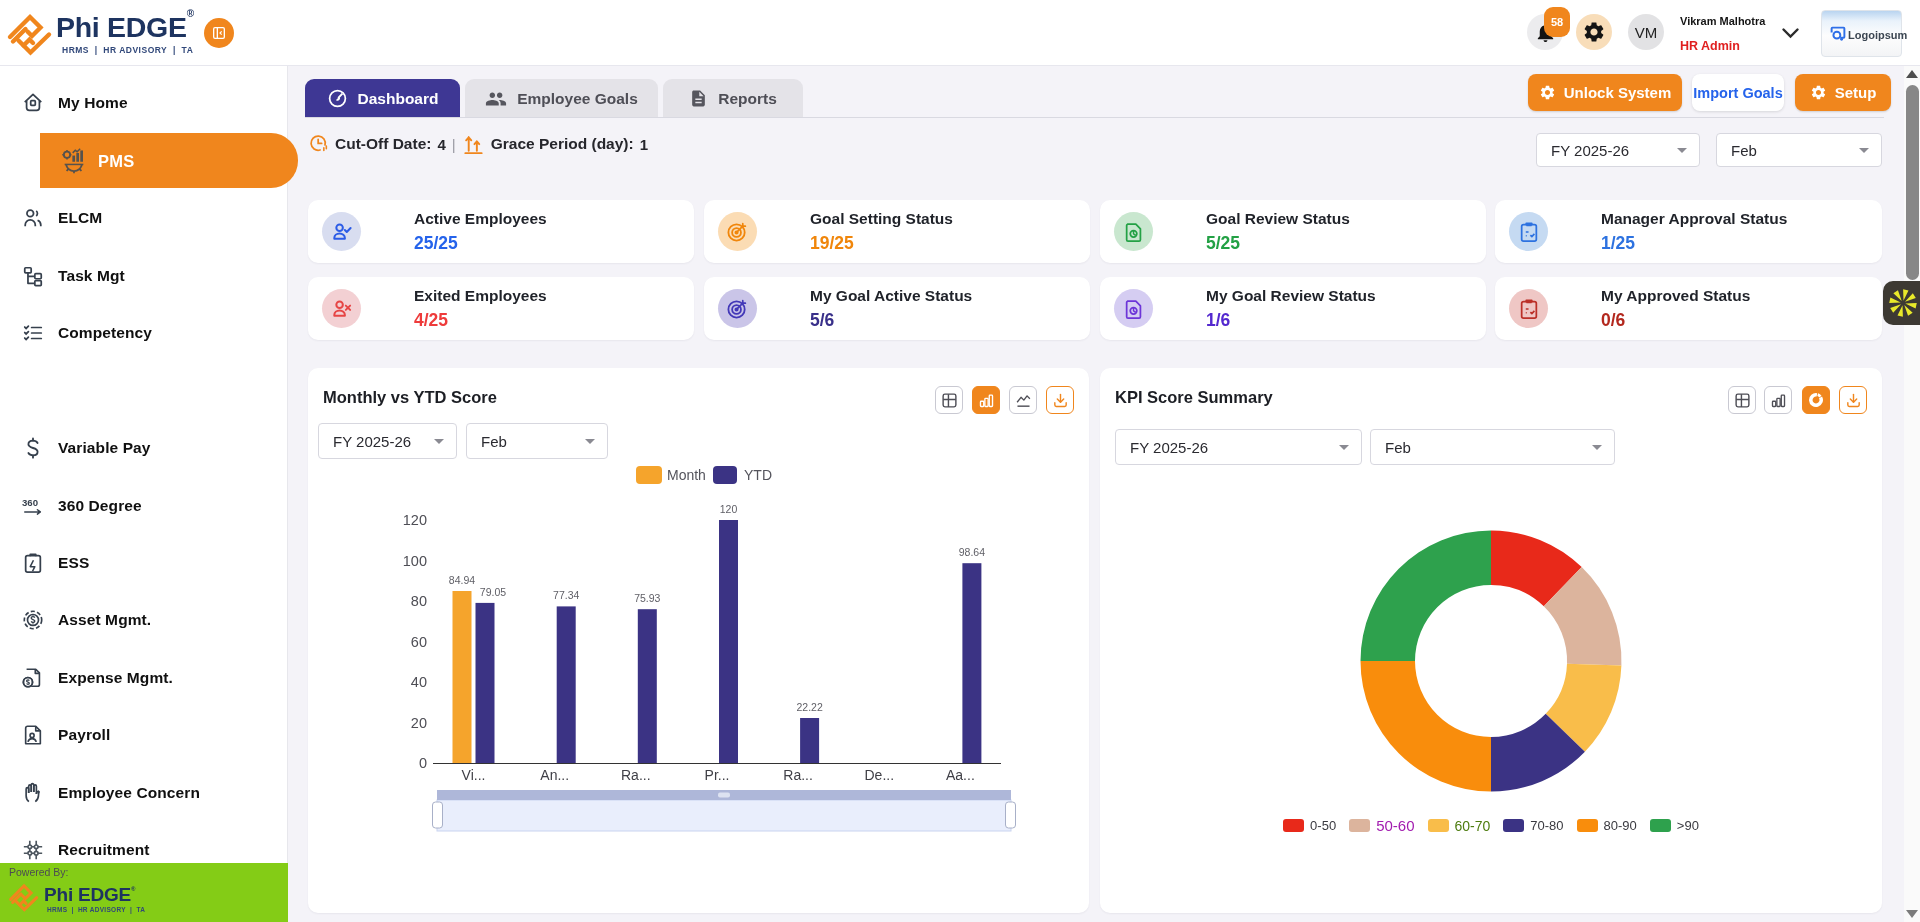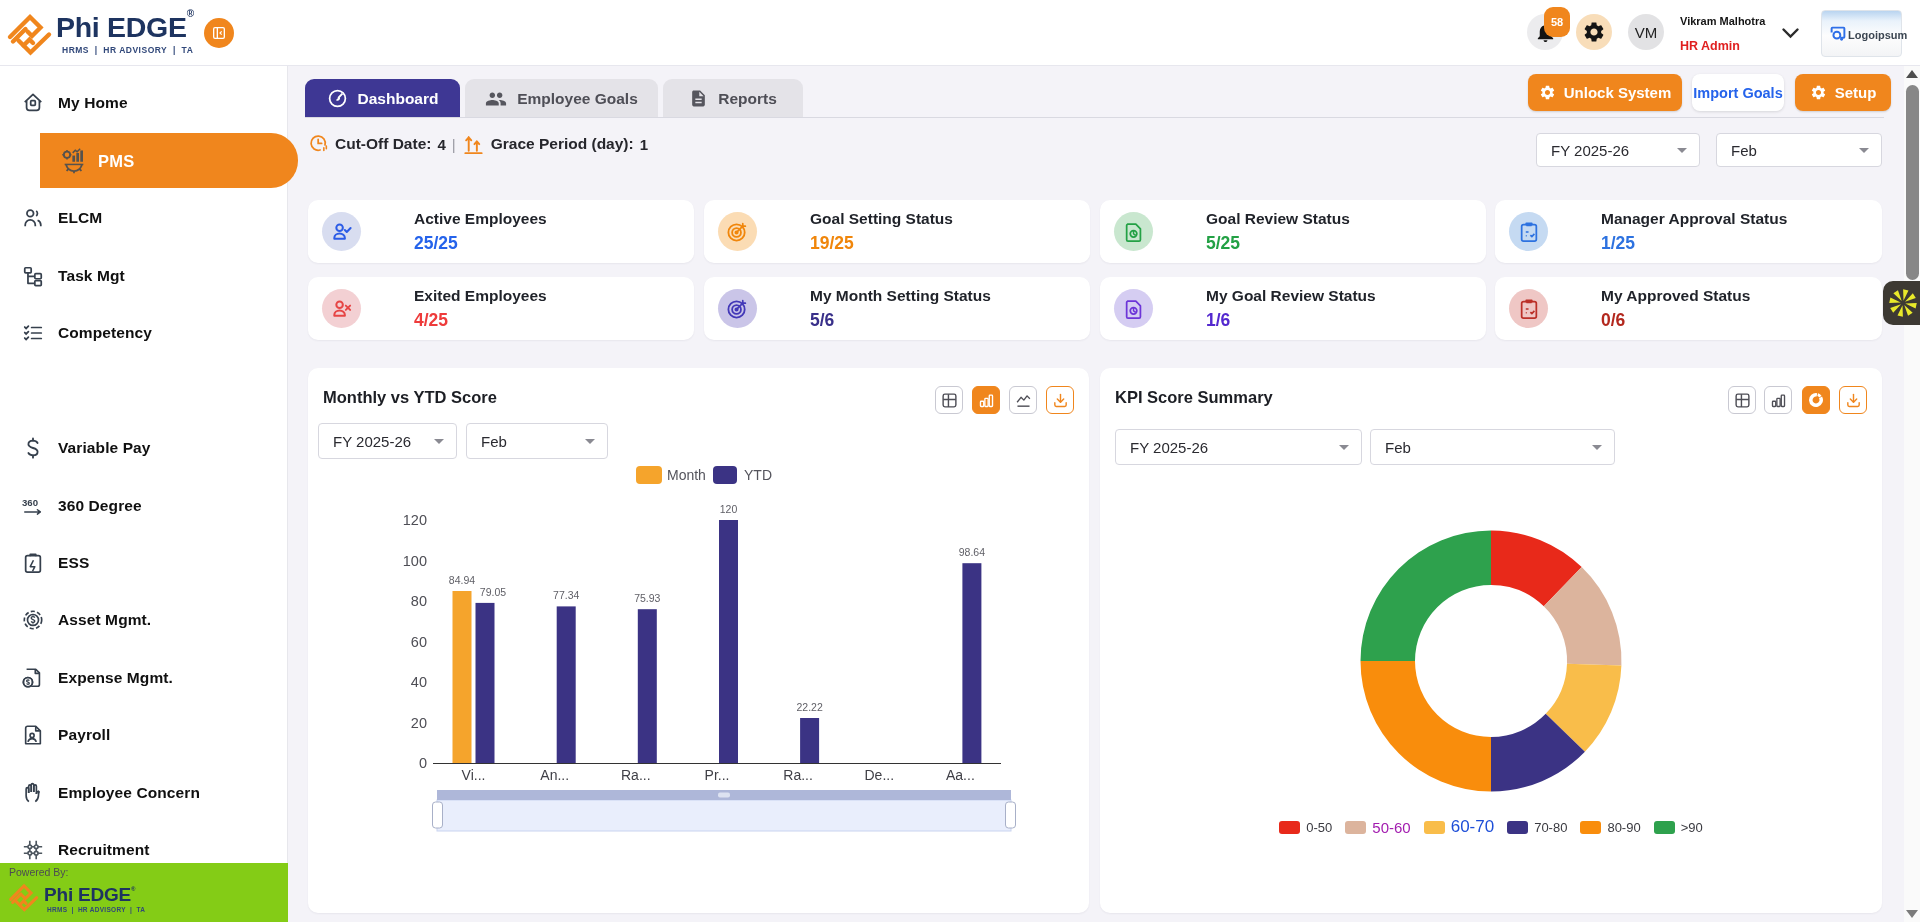--- a/index.html
+++ b/index.html
@@ -340,21 +340,21 @@
   </div>
   <div class="card scard" style="left:415px;top:211px;width:386px;">
     <div class="scirc" style="background:#cac5e8;">
         <svg width="23" height="23" viewBox="0 0 24 24" fill="none" stroke="#4338b8" stroke-width="1.9" stroke-linecap="round">
           <circle cx="11" cy="13" r="8.5"></circle>
           <circle cx="11" cy="13" r="4.6"></circle>
           <circle cx="11" cy="13" r="1.2" fill="#4338b8"></circle>
           <path d="M11 13 L17.5 6.5 M17.5 6.5 V3.8 M17.5 6.5 H20.2" stroke-width="1.8"></path>
         </svg>
       </div>
-    <div class="stitle">My Month Setting Status</div>
+    <div class="stitle">My Goal Active Status</div>
     <div class="sval" style="color:#39308a;">5/6</div>
   </div>
   <div class="card scard" style="left:811px;top:211px;width:386px;">
     <div class="scirc" style="background:#d5cdf2;">
         <svg width="22" height="22" viewBox="0 0 24 24" fill="none" stroke="#6d35d8" stroke-width="1.9" stroke-linejoin="round">
           <path d="M5 3.5 h9 l5 5 V20.5 a1.5 1.5 0 0 1 -1.5 1.5 h-12 a1.5 1.5 0 0 1 -1.5 -1.5 V5 a1.5 1.5 0 0 1 1.5-1.5 Z"></path>
           <circle cx="11.5" cy="14" r="3.6"></circle>
           <path d="M11.5 10.4 V14 l2.4 1.6" stroke-width="1.6"></path>
         </svg>
       </div>
@@ -501,21 +501,21 @@
       <span class="ff" style="gap:6px;">
           <span style="width:21px;height:13px;border-radius:3px;background:#e8291a;display:inline-block;"></span>
           <span style="font-size:13px;color:#3a3a40;">0-50</span>
         </span>
       <span class="ff" style="gap:6px;">
           <span style="width:21px;height:13px;border-radius:3px;background:#dcb49d;display:inline-block;"></span>
           <span style="font-size:15px;color:#a21caf;">50-60</span>
         </span>
       <span class="ff" style="gap:6px;">
           <span style="width:21px;height:13px;border-radius:3px;background:#f9bd4a;display:inline-block;"></span>
-          <span style="font-size:17px;color:#1d4ed8;">60-70</span>
+          <span style="font-size:14px;color:#4d7c0f;">60-70</span>
         </span>
       <span class="ff" style="gap:6px;">
           <span style="width:21px;height:13px;border-radius:3px;background:#3b3384;display:inline-block;"></span>
           <span style="font-size:13px;color:#3a3a40;">70-80</span>
         </span>
       <span class="ff" style="gap:6px;">
           <span style="width:21px;height:13px;border-radius:3px;background:#f98d0c;display:inline-block;"></span>
           <span style="font-size:13px;color:#3a3a40;">80-90</span>
         </span>
       <span class="ff" style="gap:6px;">

